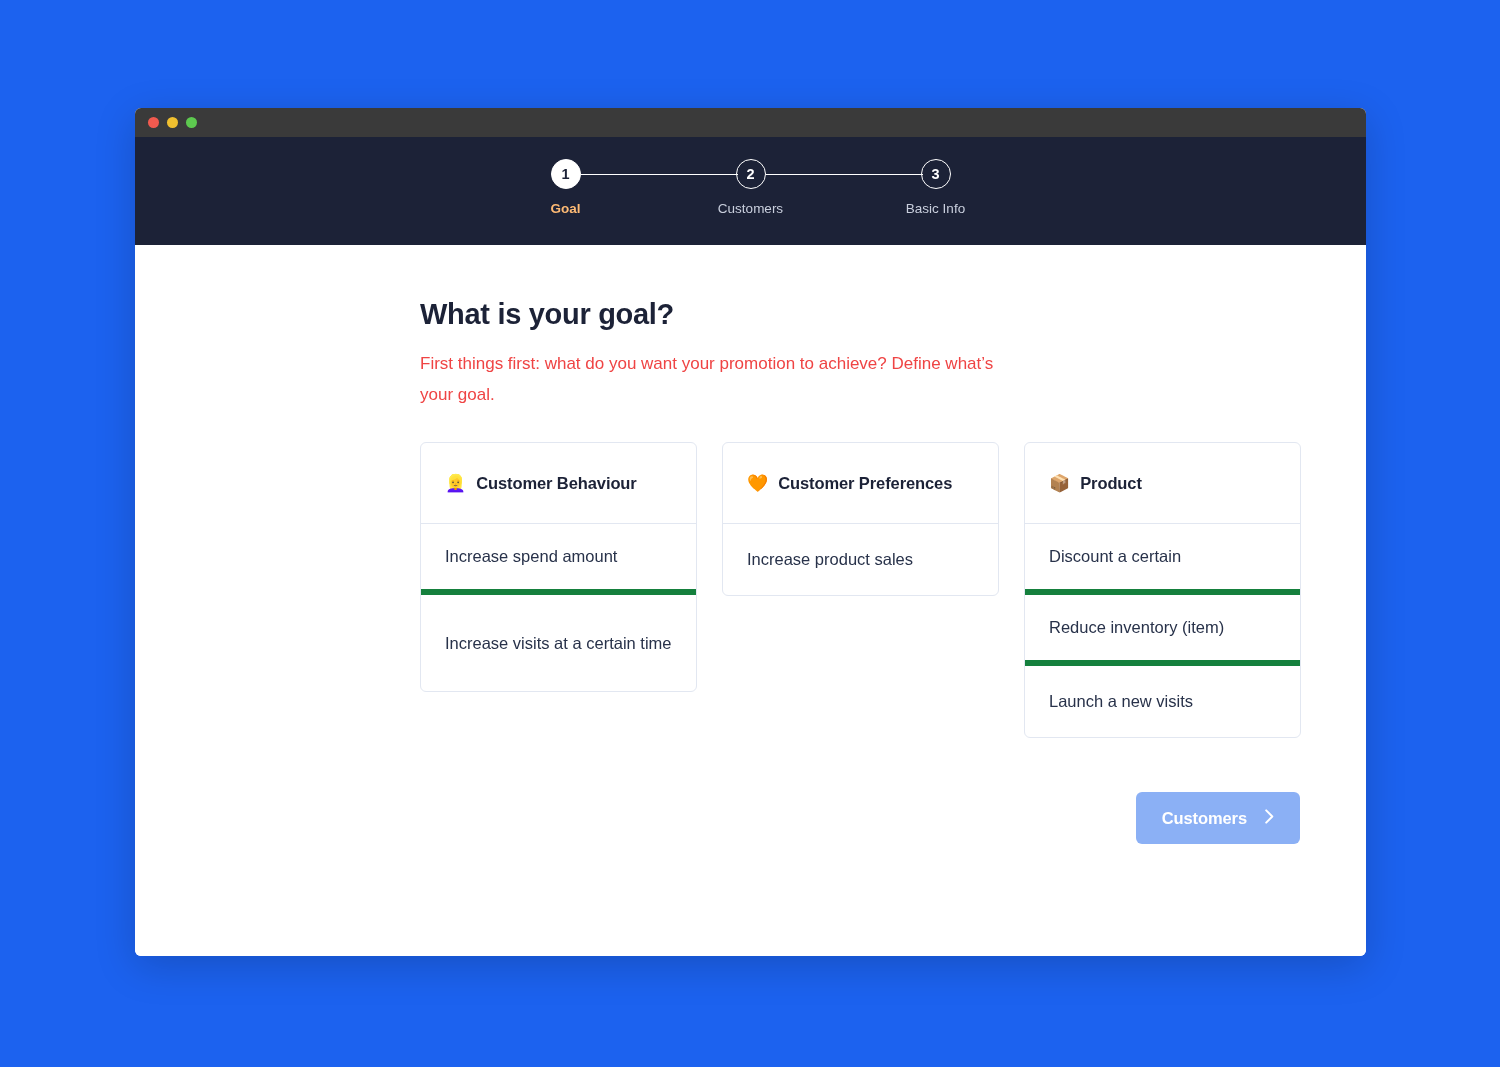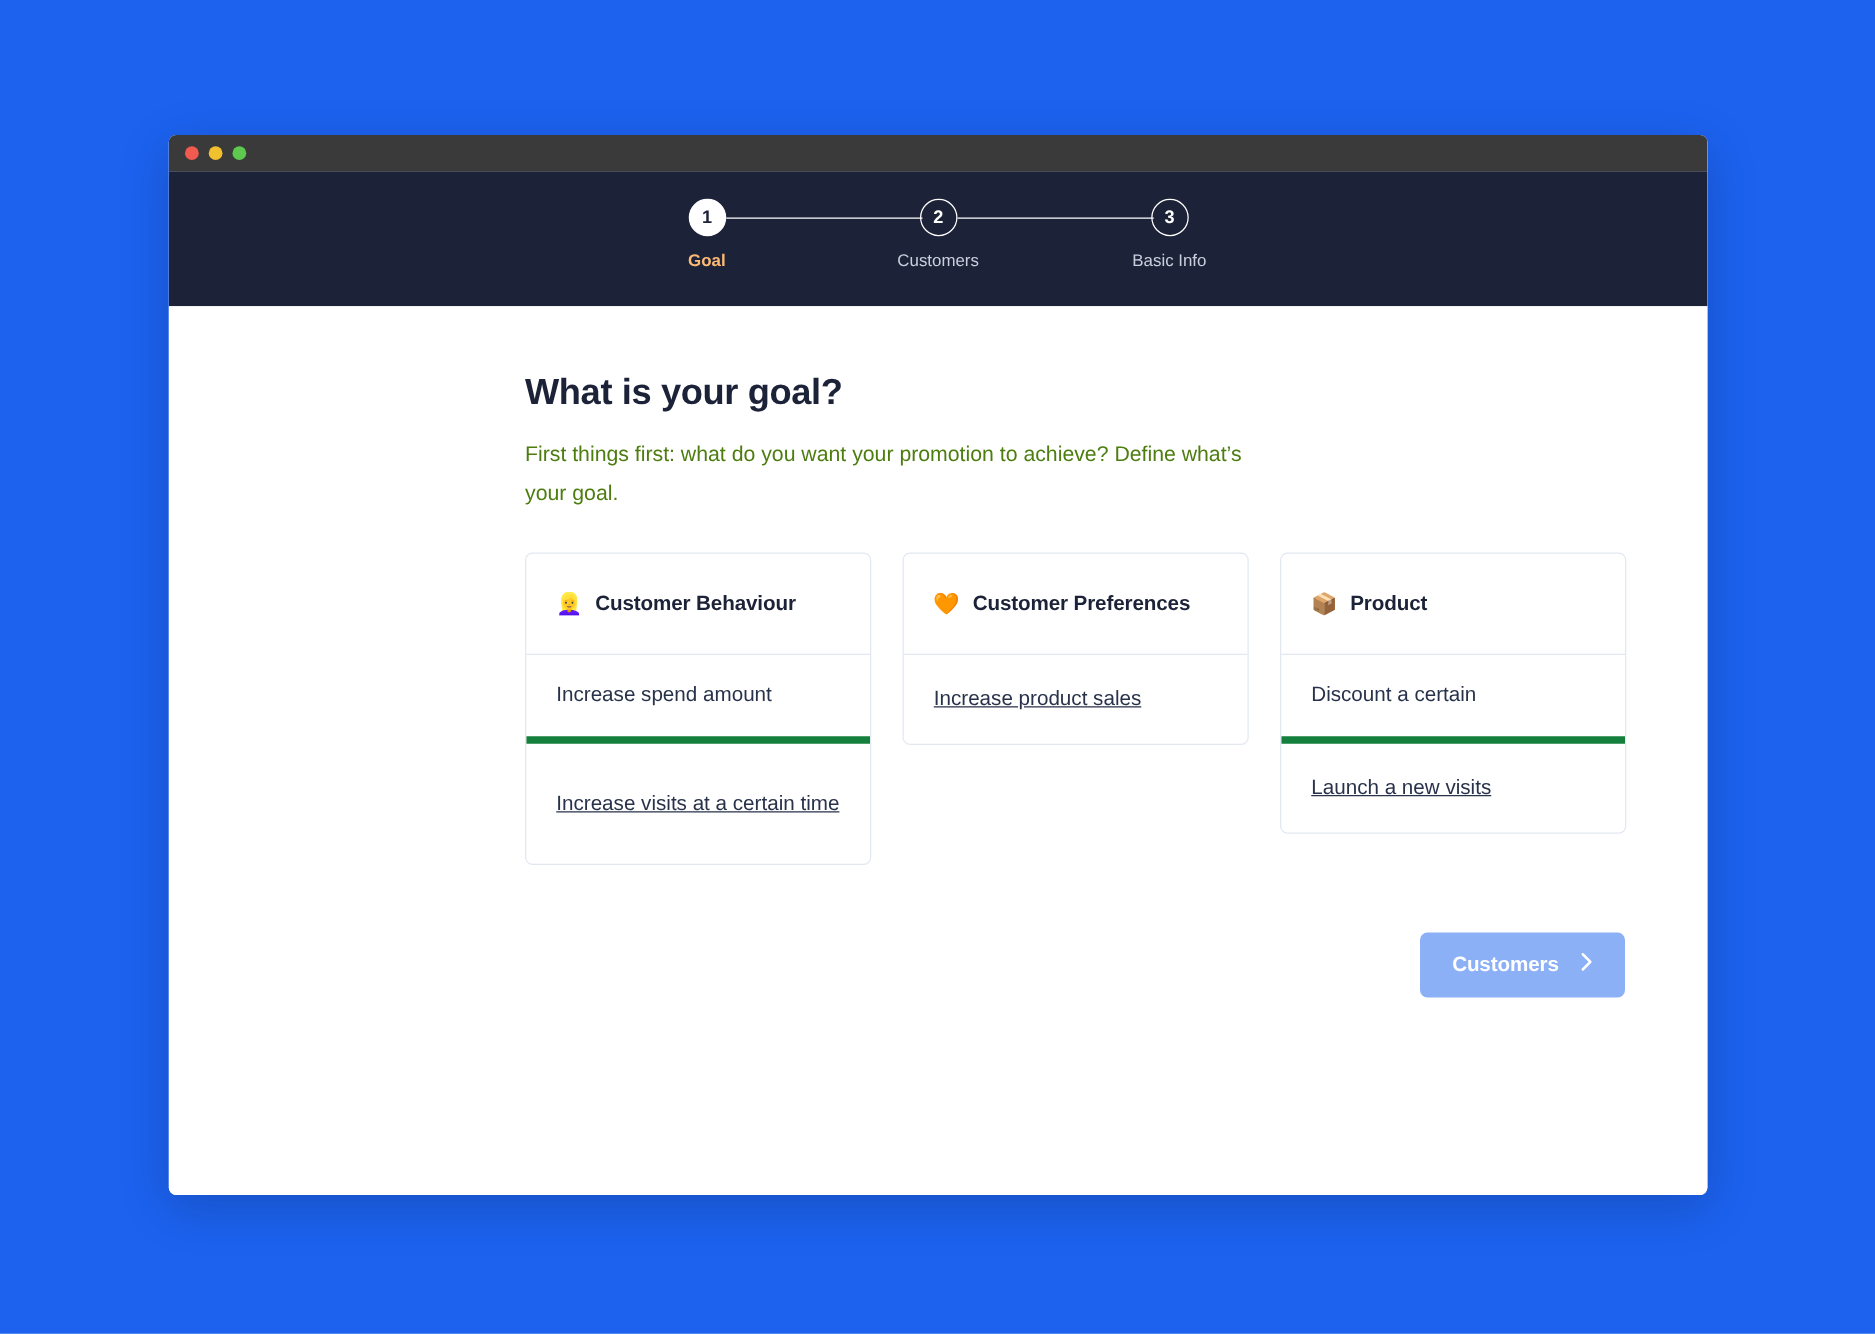--- a/index.html
+++ b/index.html
@@ -121,21 +121,21 @@
   h1.page-title {
     font-size: 29px;
     font-weight: bold;
     color: #1c2237;
     letter-spacing: -0.3px;
   }
   p.page-subtitle {
     margin-top: 17px;
     font-size: 17px;
     line-height: 31px;
-    color: #4d7c0f;
+    color: #ef4444;
     max-width: 586px;
   }
 
   
   .cards {
     margin-top: 32px;
     display: flex;
     gap: 25px;
     align-items: flex-start;
   }
@@ -164,21 +164,21 @@
   .card-option {
     padding: 0 24px;
     min-height: 71px;
     display: flex;
     align-items: center;
     font-size: 16.5px;
     color: #28324a;
     border-bottom: 6px solid #15803d;
     line-height: 27px;
   }
-  .card-option:last-child { border-bottom: none; text-decoration: underline; }
+  .card-option:last-child { border-bottom: none; }
   .card-option.two-line { min-height: 96px; }
 
   
   .footer {
     margin-top: 54px;
     display: flex;
     justify-content: flex-end;
     width: 880px;
   }
   .primary-button {
@@ -258,20 +258,21 @@
           </div>
           <div class="card-option">Increase product sales</div>
         </div>
 
         <div class="card">
           <div class="card-header">
             <span class="card-emoji">📦</span>
             <span class="card-title">Product</span>
           </div>
           <div class="card-option">Discount a certain</div>
+          <div class="card-option">Reduce inventory (item)</div>
           <div class="card-option">Launch a new visits</div>
         </div>
 
       </div>
 
       <div class="footer">
         <button class="primary-button">
           <span>Customers</span>
           <span class="chev">
             <svg width="9" height="15" viewBox="0 0 9 15" fill="none" xmlns="http://www.w3.org/2000/svg">

